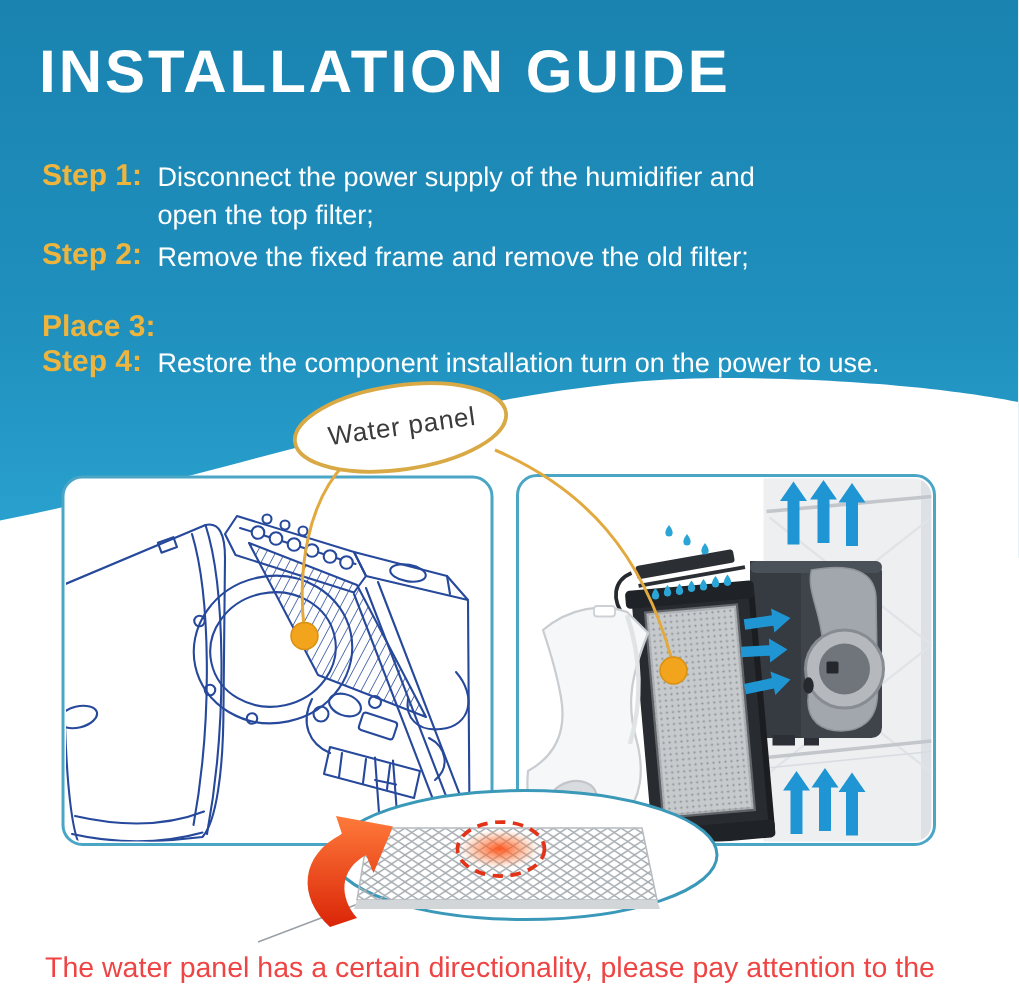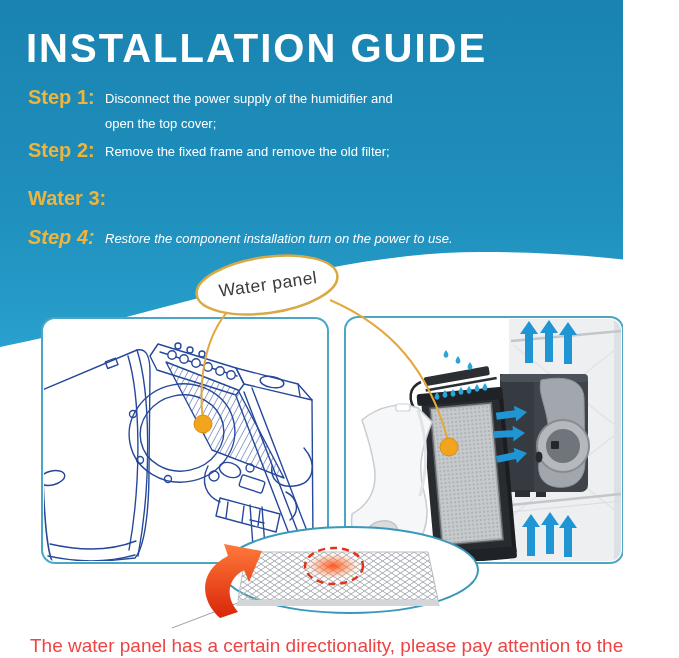--- a/index.html
+++ b/index.html
@@ -1,37 +1,37 @@
 <!DOCTYPE html>
 <html><head>
 <meta charset="utf-8">
 <style>
   html,body{margin:0;padding:0;background:#ffffff;}
   .canvas{
-    position:relative;width:623px;height:658px;overflow:hidden;
+    position:relative;width:679px;height:658px;overflow:hidden;
     font-family:"Liberation Sans", sans-serif;background:#ffffff;
   }
   .bg-blue{
     position:absolute;left:0;top:0;width:679px;height:372px;
     background:linear-gradient(180deg,#1a83b0 0%,#1f8fbd 55%,#2aa3d0 100%);
   }
   svg.art{position:absolute;left:0;top:0;width:679px;height:658px;}
   .page-title{
     position:absolute;left:26px;top:26px;
     font-size:40px;font-weight:bold;letter-spacing:2px;color:#ffffff;
     white-space:nowrap;
   }
   .steps{position:absolute;left:28px;top:86px;width:640px;}
-  .step{position:absolute;left:0;display:flex;align-items:flex-start;}
+  .step{position:absolute;left:0;display:flex;align-items:flex-start;margin-top:20px;}
   .step-label{
     display:inline-block;width:77px;flex:0 0 77px;
     font-weight:bold;font-size:20px;color:#edb53e;white-space:nowrap;
   }
-  .step-text{font-size:13px;color:#ffffff;line-height:25px;white-space:nowrap;}
-  .s1{top:0;} .s2{top:53px;} .s3{top:101px;} .s4{top:140px;font-style:italic;}
+  .step-text{font-size:18px;color:#ffffff;line-height:25px;white-space:nowrap;}
+  .s1{top:0;} .s2{top:53px;} .s3{top:101px;} .s4{top:124px;}
   .callout-label{
     position:absolute;left:199px;top:274px;width:138px;text-align:center;
     font-size:17.5px;color:#3b3b3b;transform:rotate(-8deg);letter-spacing:.5px;
     white-space:nowrap;
   }
   .caption{
     position:absolute;left:30px;top:633px;width:642px;
     font-size:19px;line-height:25px;color:#ef4444;
   }
 </style>
@@ -231,29 +231,29 @@
     </g>
   </svg>
 
   <div class="page-title">INSTALLATION GUIDE</div>
 
   <div class="steps">
     <div class="step s1">
       <span class="step-label">Step 1:</span>
       <span class="step-text">
         <div>Disconnect the power supply of the humidifier and</div>
-        <div>open the top cover;</div>
+        <div>open the top filter;</div>
       </span>
     </div>
     <div class="step s2">
       <span class="step-label">Step 2:</span>
       <span class="step-text">Remove the fixed frame and remove the old filter;</span>
     </div>
     <div class="step s3">
-      <span class="step-label">Water 3:</span>
+      <span class="step-label">Place 3:</span>
     </div>
     <div class="step s4">
       <span class="step-label">Step 4:</span>
       <span class="step-text">Restore the component installation turn on the power to use.</span>
     </div>
   </div>
 
   <div class="callout-label">Water panel</div>
 
   <div class="caption">The water panel has a certain directionality, please pay attention to the installation direction at the red marker.</div>

